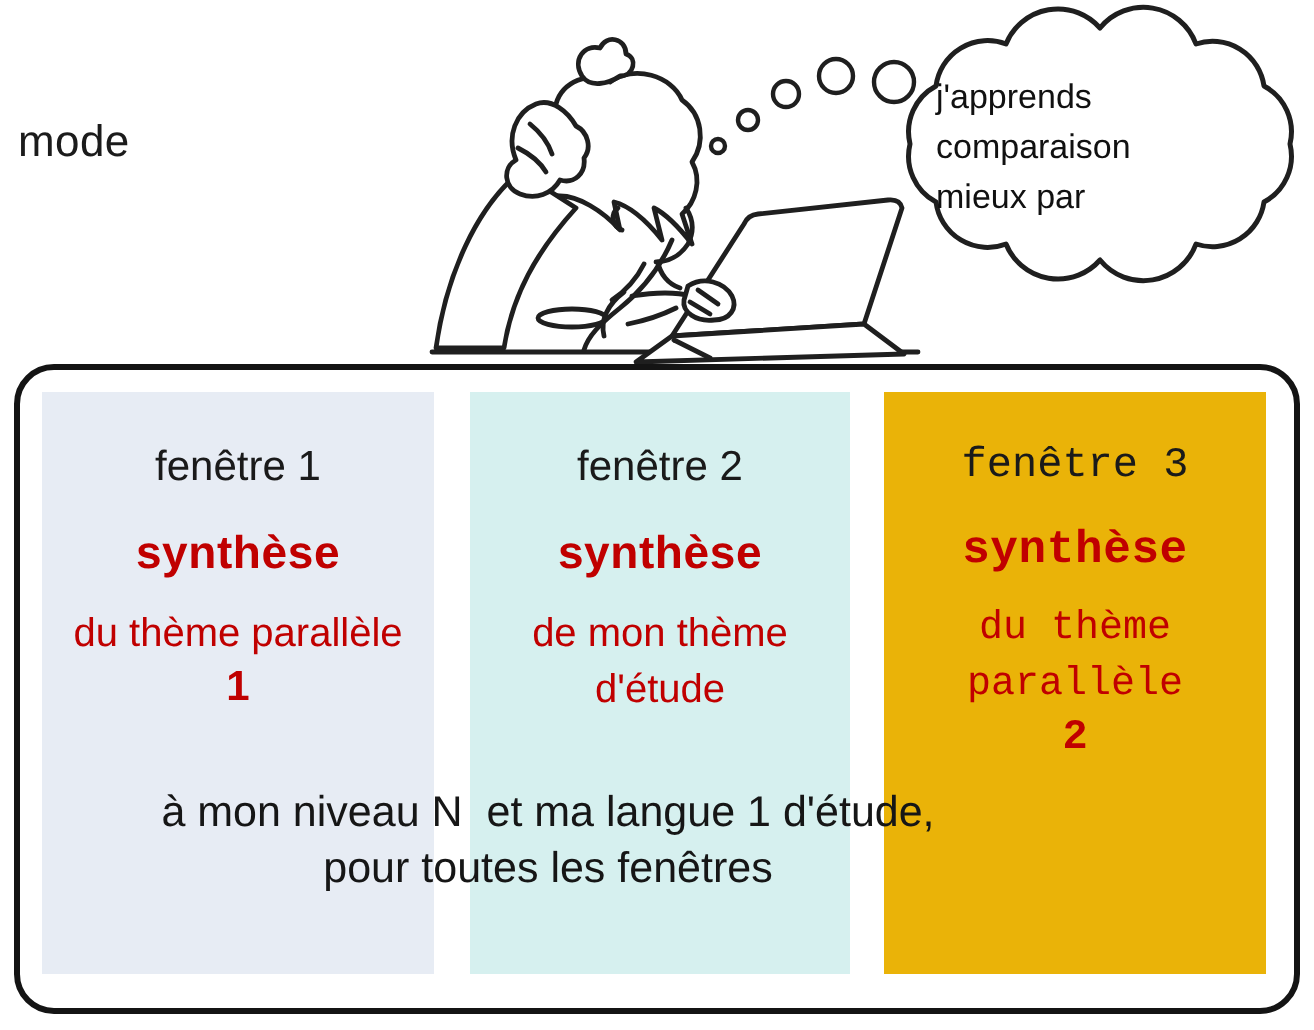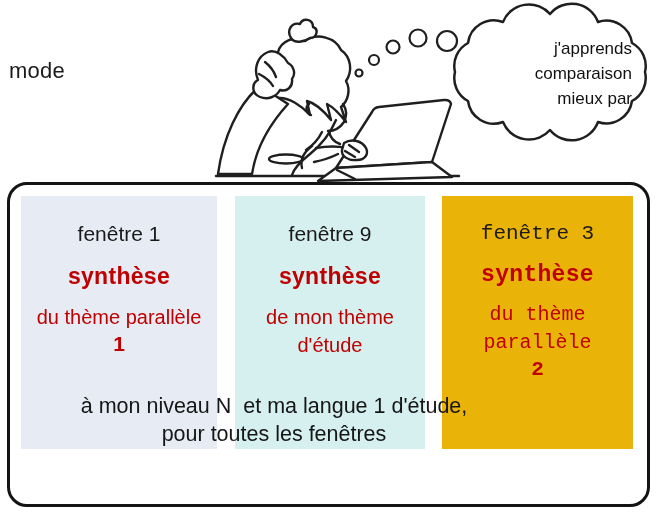--- a/index.html
+++ b/index.html
@@ -14,29 +14,29 @@
     position:absolute;left:9px;top:58px;
     font-size:22px;color:#1b1b1b;letter-spacing:.2px;
   }
   .parallel-title{
     position:absolute;left:5px;top:74px;
     font-size:42px;font-weight:700;color:#C55A11;letter-spacing:-.5px;
   }
   #header-art{position:absolute;left:0;top:0;width:657px;height:190px;}
   .cloud-text{
     position:absolute;left:468px;top:36px;width:164px;
-    text-align:right;font-size:17px;line-height:25px;color:#111;
+    text-align:left;font-size:17px;line-height:25px;color:#111;
   }
   .board{
     position:absolute;left:7px;top:182px;width:643px;height:325px;
     background:#fff;border:3px solid #141414;border-radius:20px;
     box-sizing:border-box;
   }
   .panel{
-    position:absolute;top:196px;height:253px;
+    position:absolute;top:196px;height:291px;
     text-align:center;
   }
   .panel-1{left:21px;width:196px;}
   .panel-2{left:235px;width:190px;}
   .panel-3{left:442px;width:191px;}
   .fen-label{margin-top:26px;font-size:21px;color:#1a1a1a;}
   .syn-heading{margin-top:17px;font-size:23px;font-weight:700;color:#C00000;letter-spacing:.3px;}
   .theme-text{margin-top:13px;font-size:20px;color:#C00000;line-height:28px;white-space:pre-wrap;}
   .theme-num{font-size:21px;font-weight:700;color:#C00000;line-height:26px;}
   .footer-text{
@@ -110,21 +110,21 @@
   <div class="board"></div>
 
   <div class="panel panel-1" style="background: rgb(231, 236, 244);">
     <div class="fen-label">fenêtre 1</div>
     <div class="syn-heading">synthèse</div>
     <div class="theme-text">du thème parallèle</div>
     <div class="theme-num">1</div>
   </div>
 
   <div class="panel panel-2" style="background: rgb(214, 240, 239);">
-    <div class="fen-label">fenêtre 9</div>
+    <div class="fen-label">fenêtre 2</div>
     <div class="syn-heading">synthèse</div>
     <div class="theme-text">de mon thème
 d'étude</div>
     <div class="theme-num"></div>
   </div>
 
   <div class="panel panel-3" style="background: #eab308; font-family: Liberation Mono, monospace;">
     <div class="fen-label">fenêtre 3</div>
     <div class="syn-heading">synthèse</div>
     <div class="theme-text">du thème parallèle</div>

